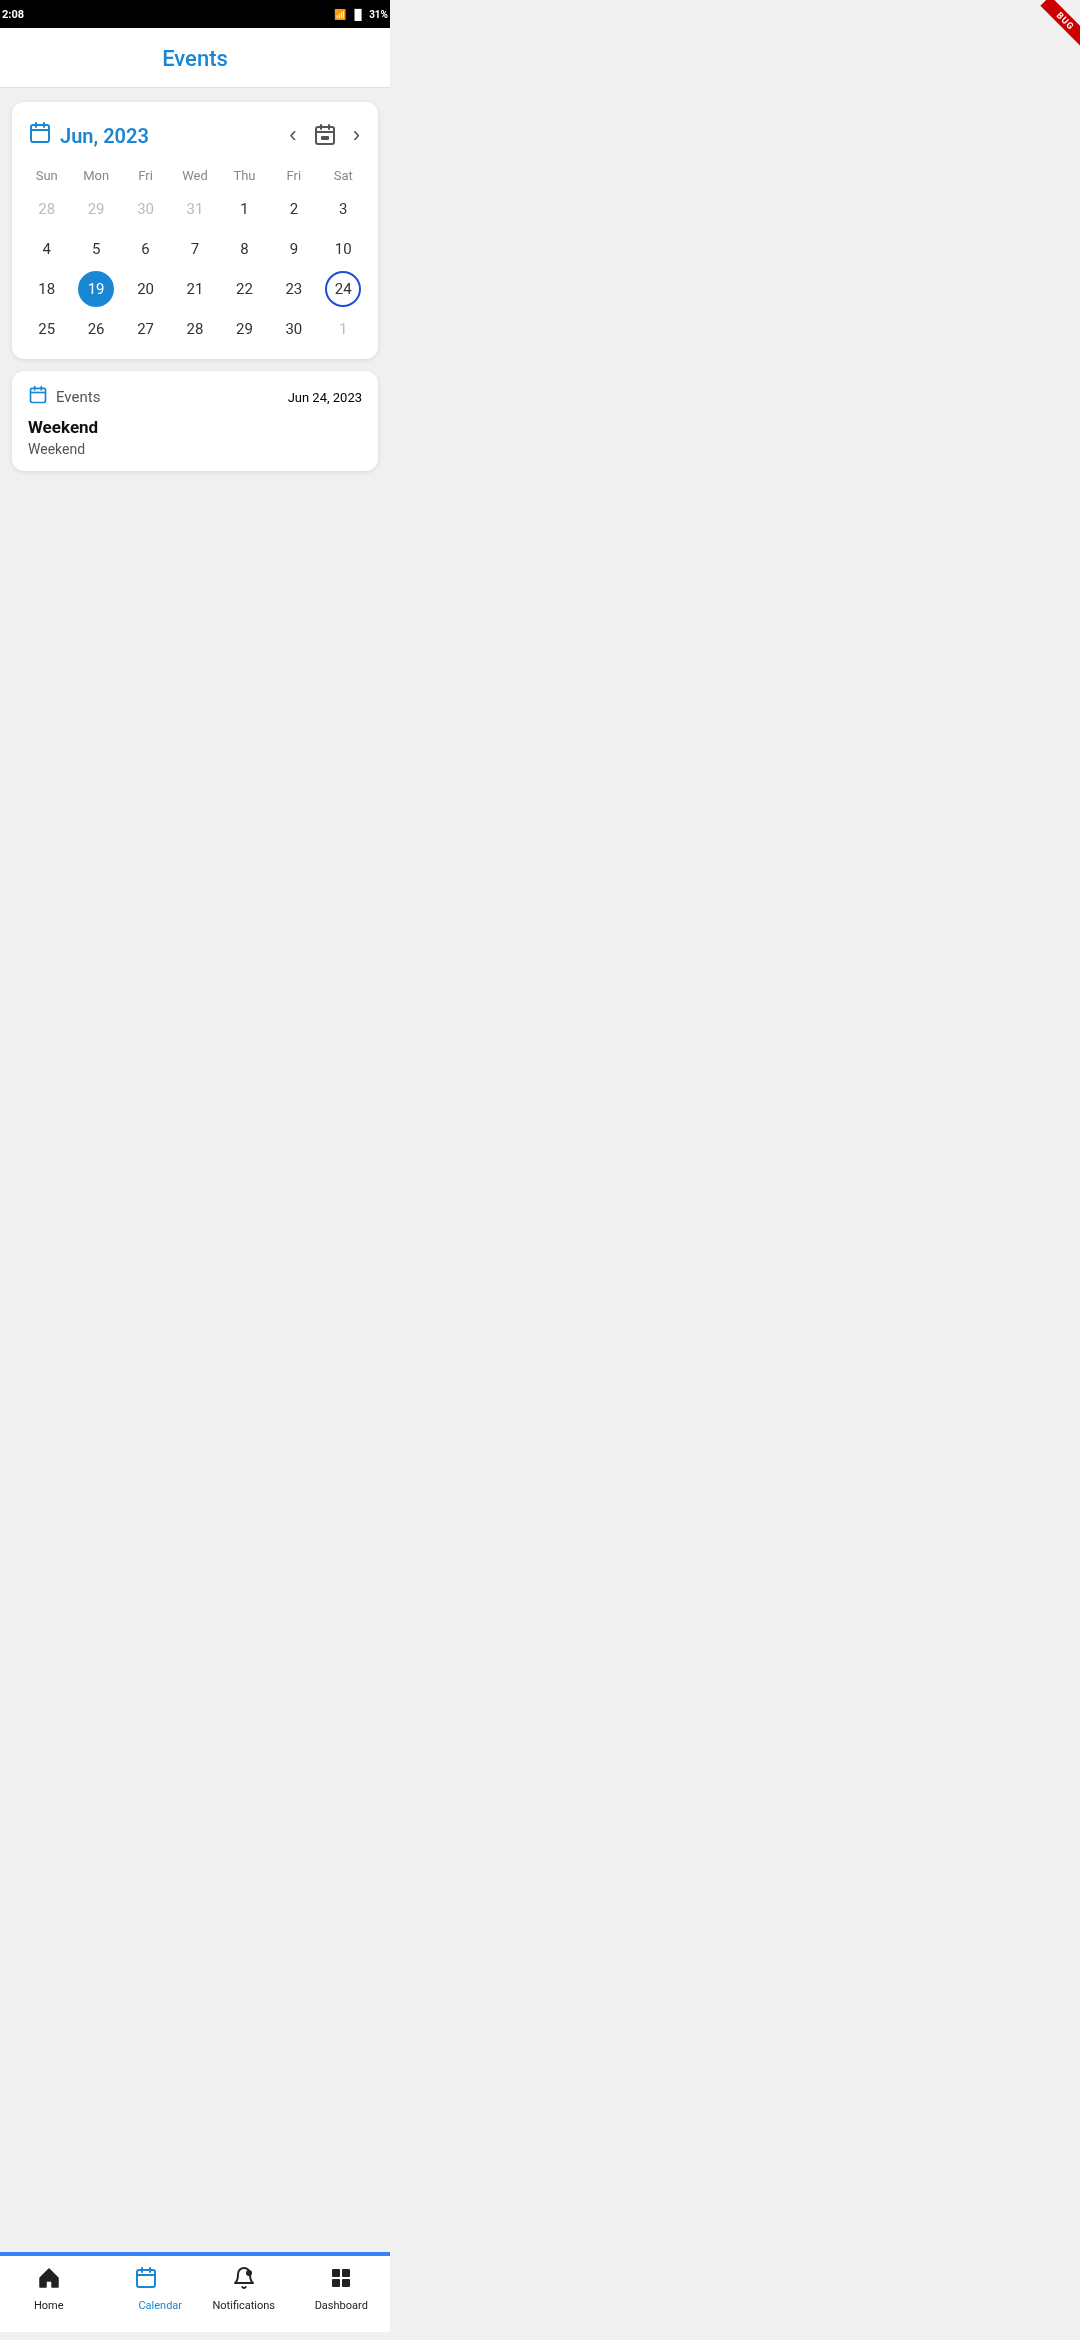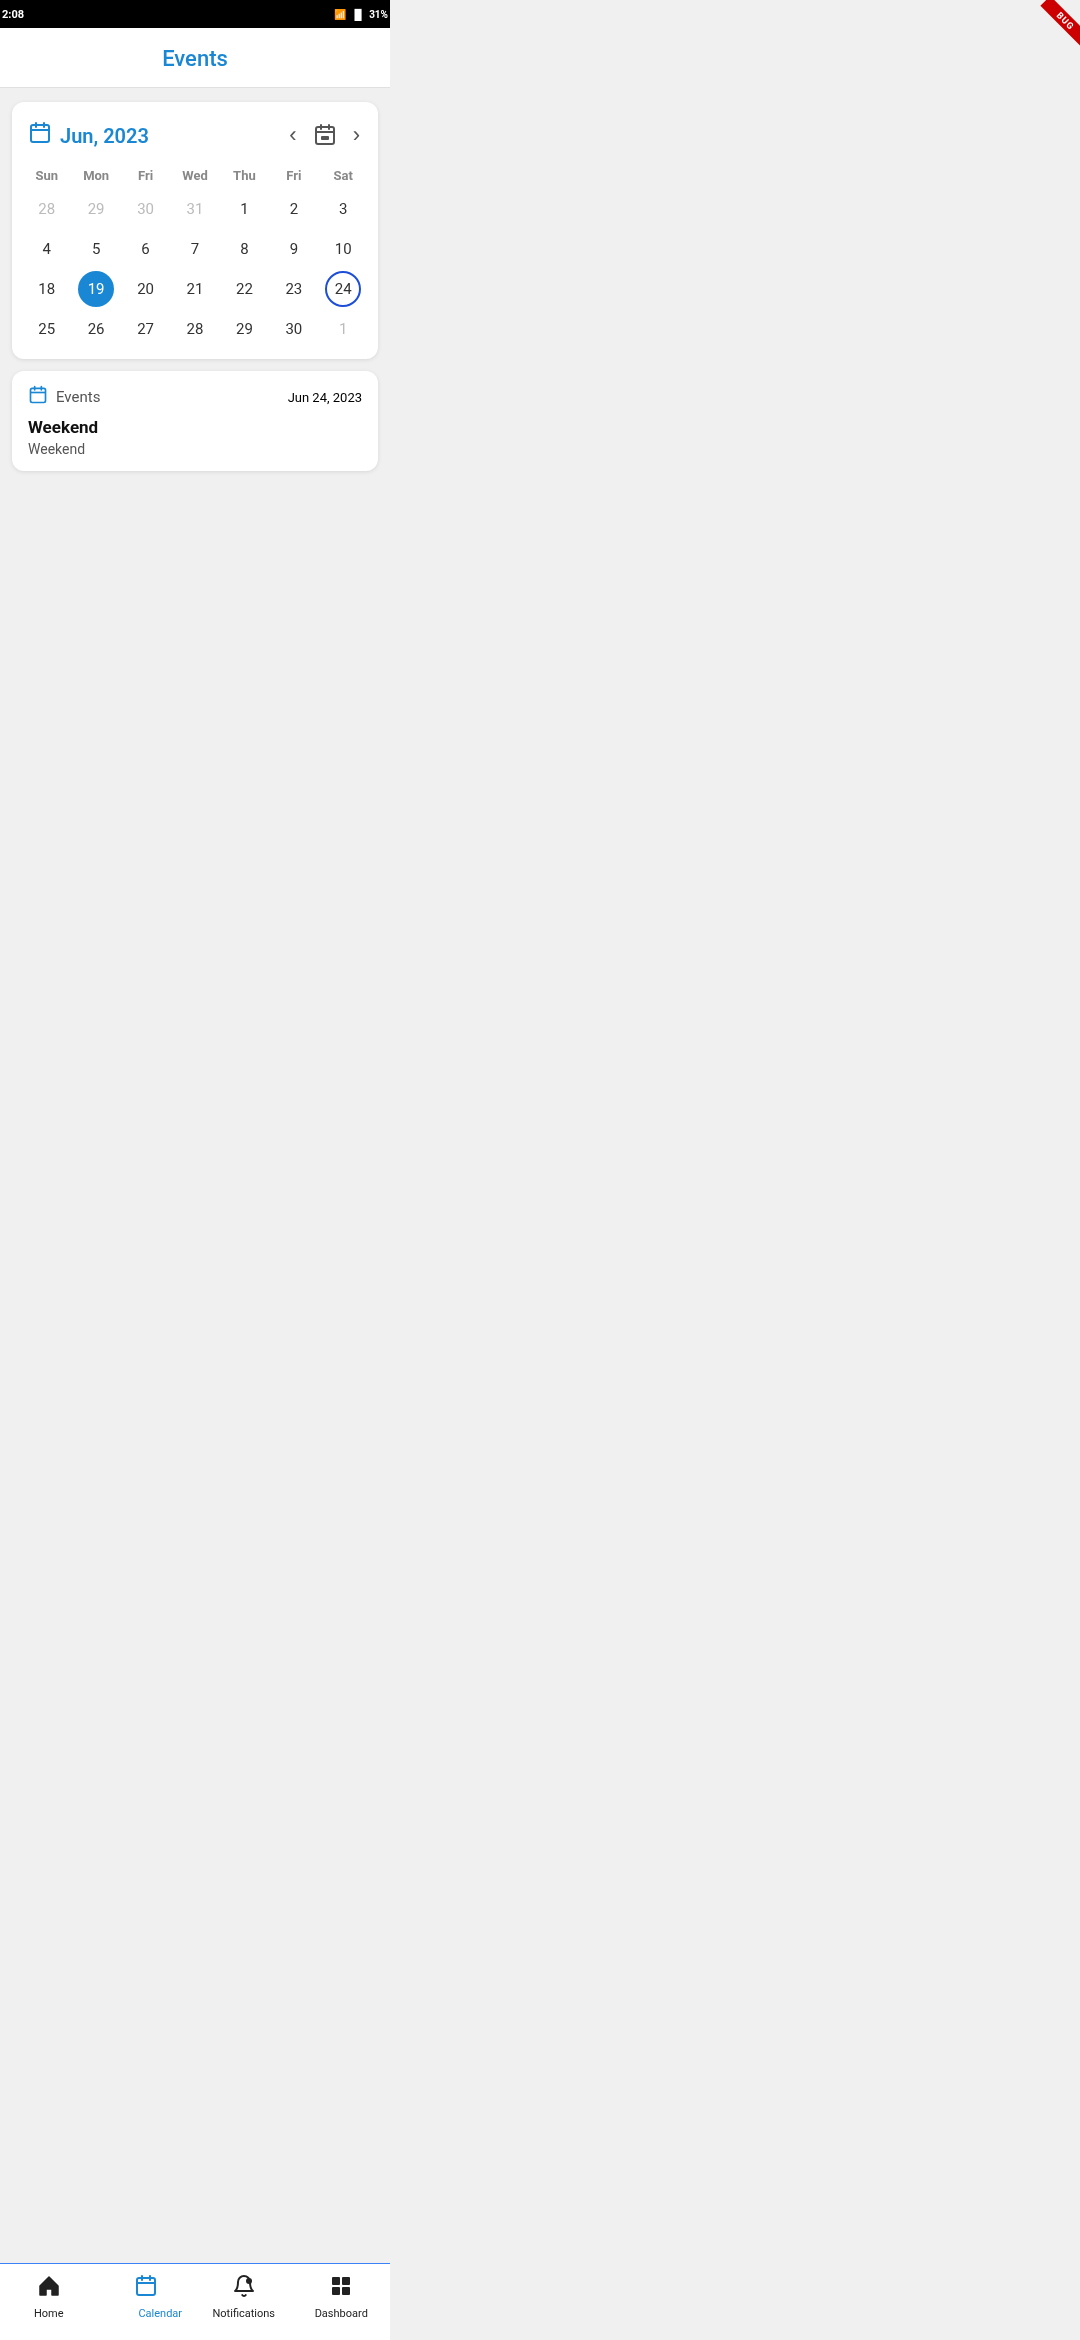--- a/index.html
+++ b/index.html
@@ -155,21 +155,21 @@
       display: grid;
       grid-template-columns: repeat(7, 1fr);
       margin-bottom: 2px;
     }
 
     .week-header {
       text-align: center;
       font-size: 13px;
       color: #888;
       padding: 4px 0;
-      font-weight: 700;
+      font-weight: 400;
     }
 
     .calendar-days {
       display: grid;
       grid-template-columns: repeat(7, 1fr);
       gap: 0;
     }
 
     .day-cell {
       text-align: center;
@@ -255,29 +255,29 @@
     }
 
     .event-subtitle {
       font-size: 14px;
       color: #555;
     }
 
     
     .bottom-nav {
       position: fixed;
-      bottom: 0;
+      bottom: 8px;
       left: 0;
       width: 390px;
       background: #fff;
       display: flex;
       justify-content: space-around;
       align-items: center;
       padding: 10px 0 20px;
-      border-top: 1px solid #3b82f6;
+      border-top: 4px solid #3b82f6;
     }
 
     .nav-item {
       display: flex;
       flex-direction: column;
       align-items: center;
       gap: 4px;
       cursor: pointer;
       flex: 1;
     }

